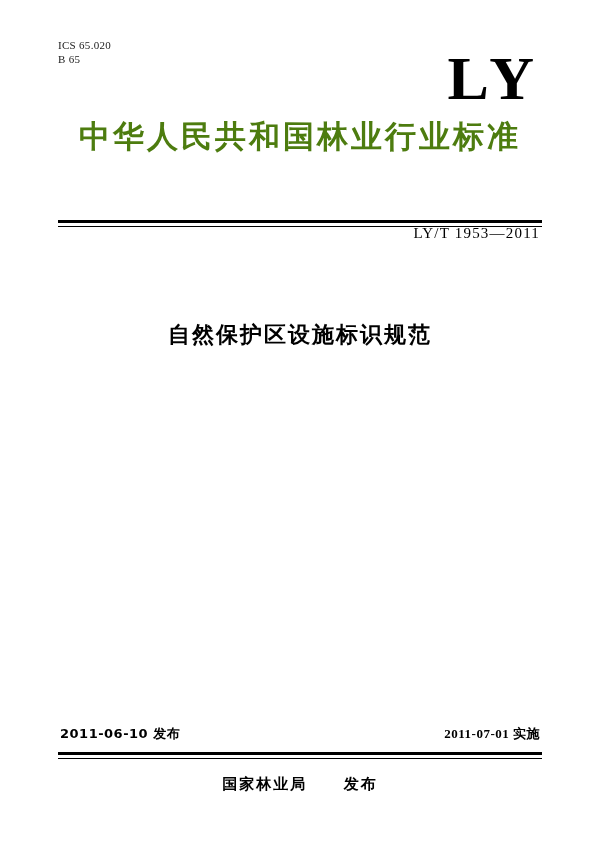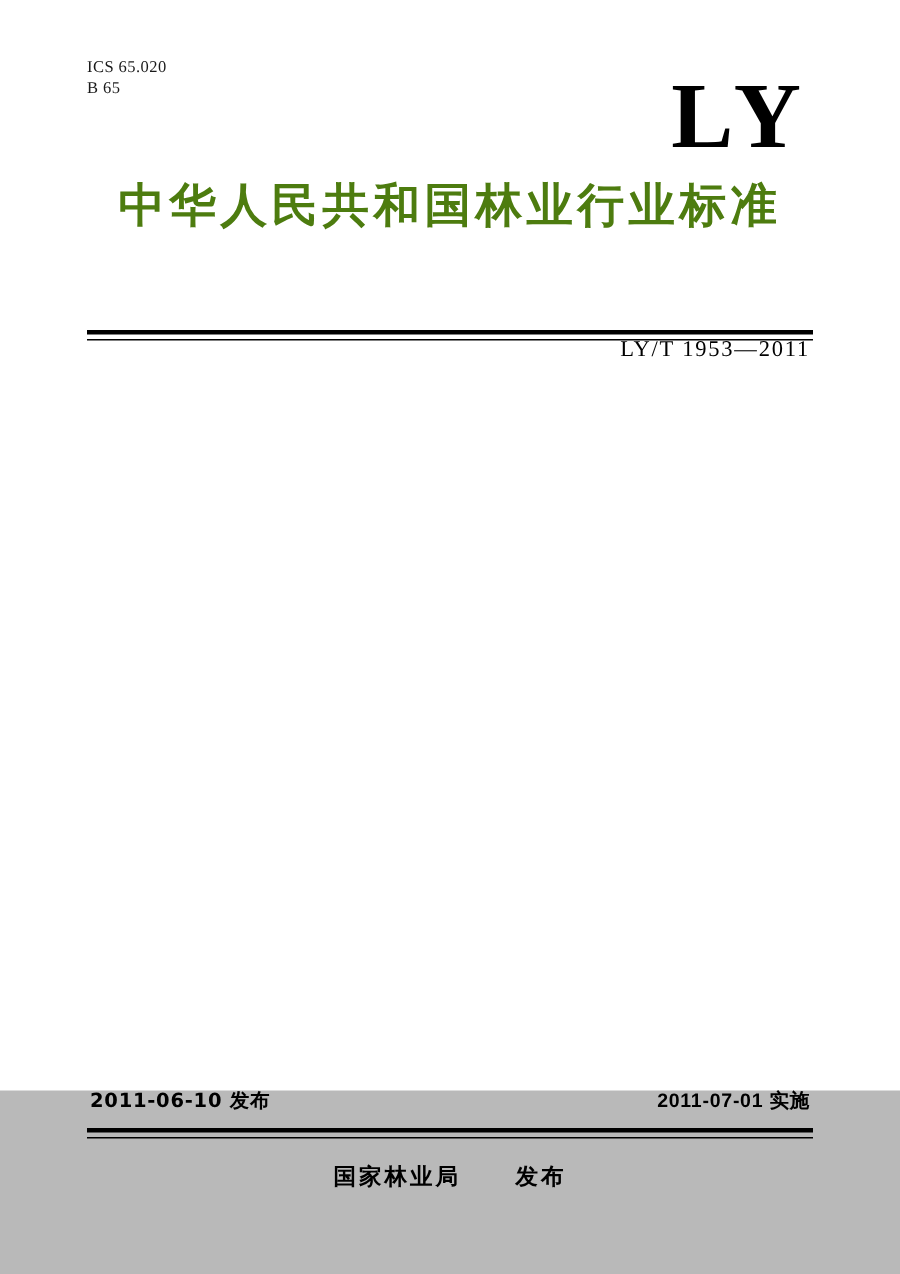--- a/index.html
+++ b/index.html
@@ -9,21 +9,21 @@
   }
   body {
     width: 600px;
     height: 849px;
     overflow: hidden;
     font-family: "Liberation Sans", sans-serif;
   }
   .page {
     position: relative;
     width: 600px;
-    height: 727px;
+    height: 849px;
     background: #ffffff;
     box-sizing: border-box;
   }
   .inner {
     position: absolute;
     left: 58px;
     top: 30px;
     width: 484px;
     height: 790px;
   }
@@ -131,21 +131,21 @@
     font-family: "DejaVu Sans", sans-serif;
     font-weight: bold;
     font-size: 13px;
     letter-spacing: 0.5px;
     color: #000;
   }
   .impl-date {
     position: absolute;
     right: 2px;
     top: 695px;
-    font-family: Liberation Sans, sans-serif;
+    font-family: Liberation Serif, serif;
     font-weight: bold;
     font-size: 13px;
     letter-spacing: 0.5px;
     color: #000;
   }
 
   
   .rule-bottom-thick {
     position: absolute;
     left: 0;
@@ -190,20 +190,21 @@
 
     <div class="ly-mark">LY</div>
 
     <div class="main-title">中华人民共和国林业行业标准</div>
 
     <div class="std-no">LY/T 1953—2011</div>
 
     <div class="rule-thick"></div>
     <div class="rule-thin"></div>
 
+    <div class="doc-title-cn">自然保护区设施标识规范</div>
 
     <div class="pub-date">2011-06-10 发布</div>
     <div class="impl-date">2011-07-01 实施</div>
 
     <div class="rule-bottom-thick"></div>
     <div class="rule-bottom-thin"></div>
 
     <div class="issuer">
       <span>国家林业局</span>
       <span class="gap"></span>

